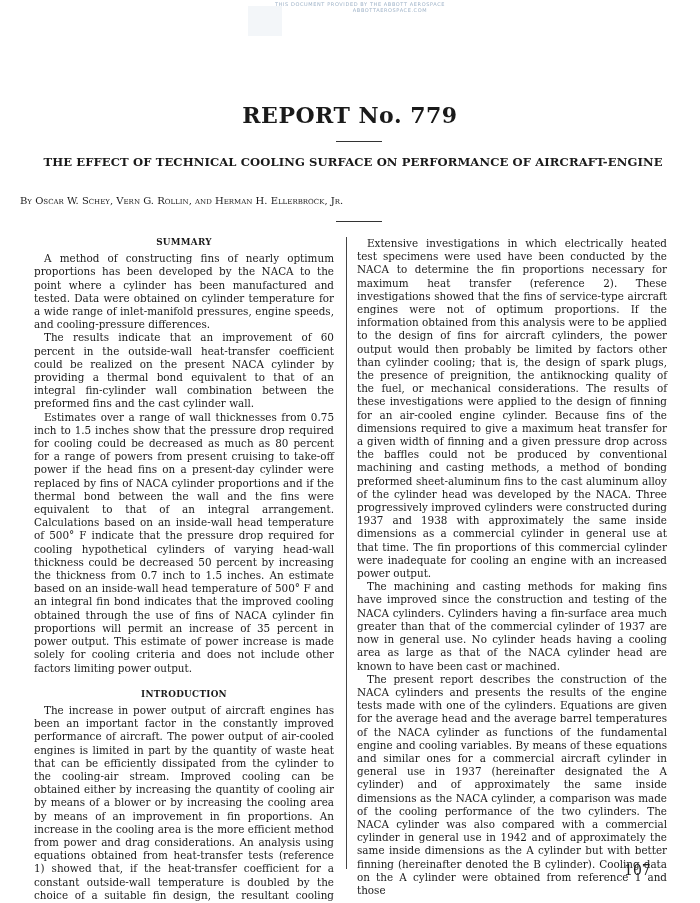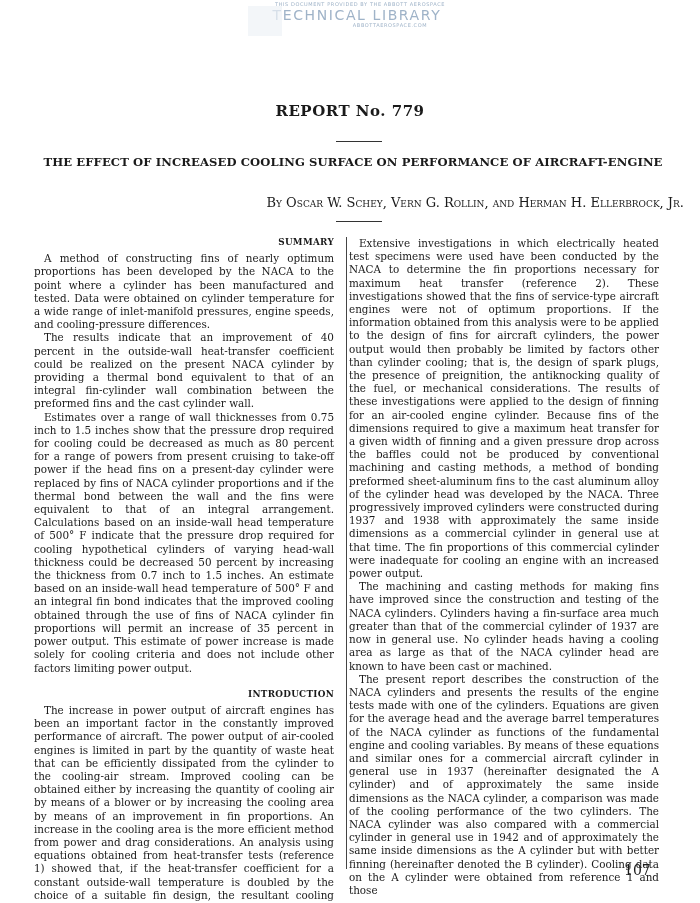--- a/index.html
+++ b/index.html
@@ -5,60 +5,59 @@
     html, body { margin: 0; padding: 0; background: #ffffff; }
     body { width: 700px; height: 903px; position: relative; overflow: hidden; color: #1a1a1a;
            font-family: "DejaVu Serif", "Liberation Serif", serif; }
     .watermark { position: absolute; left: 0; right: 0; top: 2px; text-align: center; color: #9fb3c8;
                  font-family: "DejaVu Sans", "Liberation Sans", sans-serif; line-height: 1; }
     .wm-top { font-size: 5px; letter-spacing: 0.6px; text-transform: uppercase; margin-left: 20px; }
     .wm-main { font-size: 14px; letter-spacing: 1.6px; margin-top: 1px; margin-left: 14px; }
     .wm-sub { font-size: 5px; letter-spacing: 0.6px; margin-top: 1px; margin-left: 80px; }
     .wm-box { position: absolute; left: 248px; top: 4px; width: 34px; height: 30px; background: #eef2f7; opacity: 0.7; }
     .report-no { position: absolute; top: 102px; left: 0; right: 0; text-align: center; font-weight: bold;
-                 font-size: 15px; letter-spacing: 0.5px; }
+                 font-size: 22px; letter-spacing: 0.5px; }
     .rule { position: absolute; left: 336px; width: 46px; height: 1px; background: #333; }
     .title { position: absolute; left: 20px; right: 14px; top: 154px; text-align: center; font-weight: bold;
              font-size: 11.6px; line-height: 17px; letter-spacing: 0.1px; }
-    .authors { position: absolute; left: 0; right: 16px; top: 195px; text-align: right; font-size: 13px;
+    .authors { position: absolute; left: 0; right: 1px; top: 195px; text-align: left; font-size: 10px;
                font-variant: small-caps; margin-left: 20px; }
     .col { position: absolute; font-size: 10.4px; line-height: 13.2px; text-align: justify; }
     .col-left { left: 34px; width: 300px; top: 236px; }
-    .col-right { left: 349px; width: 310px; top: 237px; }
+    .col-right { left: 357px; width: 310px; top: 237px; }
     .col-divider { position: absolute; left: 346px; top: 237px; width: 1px; height: 632px; background: #444; }
-    .sec-head { text-align: right; font-weight: bold; font-size: 8.8px; letter-spacing: 0.3px; margin: 0 0 3px 0; }
+    .sec-head { text-align: center; font-weight: bold; font-size: 8.8px; letter-spacing: 0.3px; margin: 0 0 3px 0; }
     .para { margin: 0; text-indent: 10px; }
     .italic { }
     .intro-head { margin-top: 13px; }
     .page-number { position: absolute; top: 862px; left: 624px; font-size: 14px; }
   </style>
 </head>
 <body>
 
 <div class="watermark">
   <div class="wm-box"></div>
   <div class="wm-top">This Document Provided by the Abbott Aerospace</div>
-  <div class="wm-main">TECHNICAL LIBRARY</div>
   <div class="wm-sub">ABBOTTAEROSPACE.COM</div>
 </div>
 
 <div class="report-no">REPORT No. 779</div>
 <div class="rule" style="top:141px;"></div>
 
 <div class="title">
-  <div>THE EFFECT OF INCREASED COOLING SURFACE ON PERFORMANCE OF AIRCRAFT-ENGINE</div>
+  <div>THE EFFECT OF TECHNICAL COOLING SURFACE ON PERFORMANCE OF AIRCRAFT-ENGINE</div>
 </div>
 
 <div class="authors">By Oscar W. Schey, Vern G. Rollin, and Herman H. Ellerbrock, Jr.</div>
 <div class="rule" style="top:221px;"></div>
 
 <div class="col col-left">
   <div class="sec-head">SUMMARY</div>
   <p class="para italic">A method of constructing fins of nearly optimum proportions has been developed by the NACA to the point where a cylinder has been manufactured and tested. Data were obtained on cylinder temperature for a wide range of inlet-manifold pressures, engine speeds, and cooling-pressure differences.</p>
-  <p class="para italic">The results indicate that an improvement of 40 percent in the outside-wall heat-transfer coefficient could be realized on the present NACA cylinder by providing a thermal bond equivalent to that of an integral fin-cylinder wall combination between the preformed fins and the cast cylinder wall.</p>
+  <p class="para italic">The results indicate that an improvement of 60 percent in the outside-wall heat-transfer coefficient could be realized on the present NACA cylinder by providing a thermal bond equivalent to that of an integral fin-cylinder wall combination between the preformed fins and the cast cylinder wall.</p>
   <p class="para italic">Estimates over a range of wall thicknesses from 0.75 inch to 1.5 inches show that the pressure drop required for cooling could be decreased as much as 80 percent for a range of powers from present cruising to take-off power if the head fins on a present-day cylinder were replaced by fins of NACA cylinder proportions and if the thermal bond between the wall and the fins were equivalent to that of an integral arrangement. Calculations based on an inside-wall head temperature of 500° F indicate that the pressure drop required for cooling hypothetical cylinders of varying head-wall thickness could be decreased 50 percent by increasing the thickness from 0.7 inch to 1.5 inches. An estimate based on an inside-wall head temperature of 500° F and an integral fin bond indicates that the improved cooling obtained through the use of fins of NACA cylinder fin proportions will permit an increase of 35 percent in power output. This estimate of power increase is made solely for cooling criteria and does not include other factors limiting power output.</p>
   <div class="sec-head intro-head">INTRODUCTION</div>
   <p class="para">The increase in power output of aircraft engines has been an important factor in the constantly improved performance of aircraft. The power output of air-cooled engines is limited in part by the quantity of waste heat that can be efficiently dissipated from the cylinder to the cooling-air stream. Improved cooling can be obtained either by increasing the quantity of cooling air by means of a blower or by increasing the cooling area by means of an improvement in fin proportions. An increase in the cooling area is the more efficient method from power and drag considerations. An analysis using equations obtained from heat-transfer tests (reference 1) showed that, if the heat-transfer coefficient for a constant outside-wall temperature is doubled by the choice of a suitable fin design, the resultant cooling capacity of the engine will be sufficient for a tripled power output.</p>
 </div>
 
 <div class="col-divider"></div>
 
 <div class="col col-right">
   <p class="para">Extensive investigations in which electrically heated test specimens were used have been conducted by the NACA to determine the fin proportions necessary for maximum heat transfer (reference 2). These investigations showed that the fins of service-type aircraft engines were not of optimum proportions. If the information obtained from this analysis were to be applied to the design of fins for aircraft cylinders, the power output would then probably be limited by factors other than cylinder cooling; that is, the design of spark plugs, the presence of preignition, the antiknocking quality of the fuel, or mechanical considerations. The results of these investigations were applied to the design of finning for an air-cooled engine cylinder. Because fins of the dimensions required to give a maximum heat transfer for a given width of finning and a given pressure drop across the baffles could not be produced by conventional machining and casting methods, a method of bonding preformed sheet-aluminum fins to the cast aluminum alloy of the cylinder head was developed by the NACA. Three progressively improved cylinders were constructed during 1937 and 1938 with approximately the same inside dimensions as a commercial cylinder in general use at that time. The fin proportions of this commercial cylinder were inadequate for cooling an engine with an increased power output.</p>
   <p class="para">The machining and casting methods for making fins have improved since the construction and testing of the NACA cylinders. Cylinders having a fin-surface area much greater than that of the commercial cylinder of 1937 are now in general use. No cylinder heads having a cooling area as large as that of the NACA cylinder head are known to have been cast or machined.</p>

